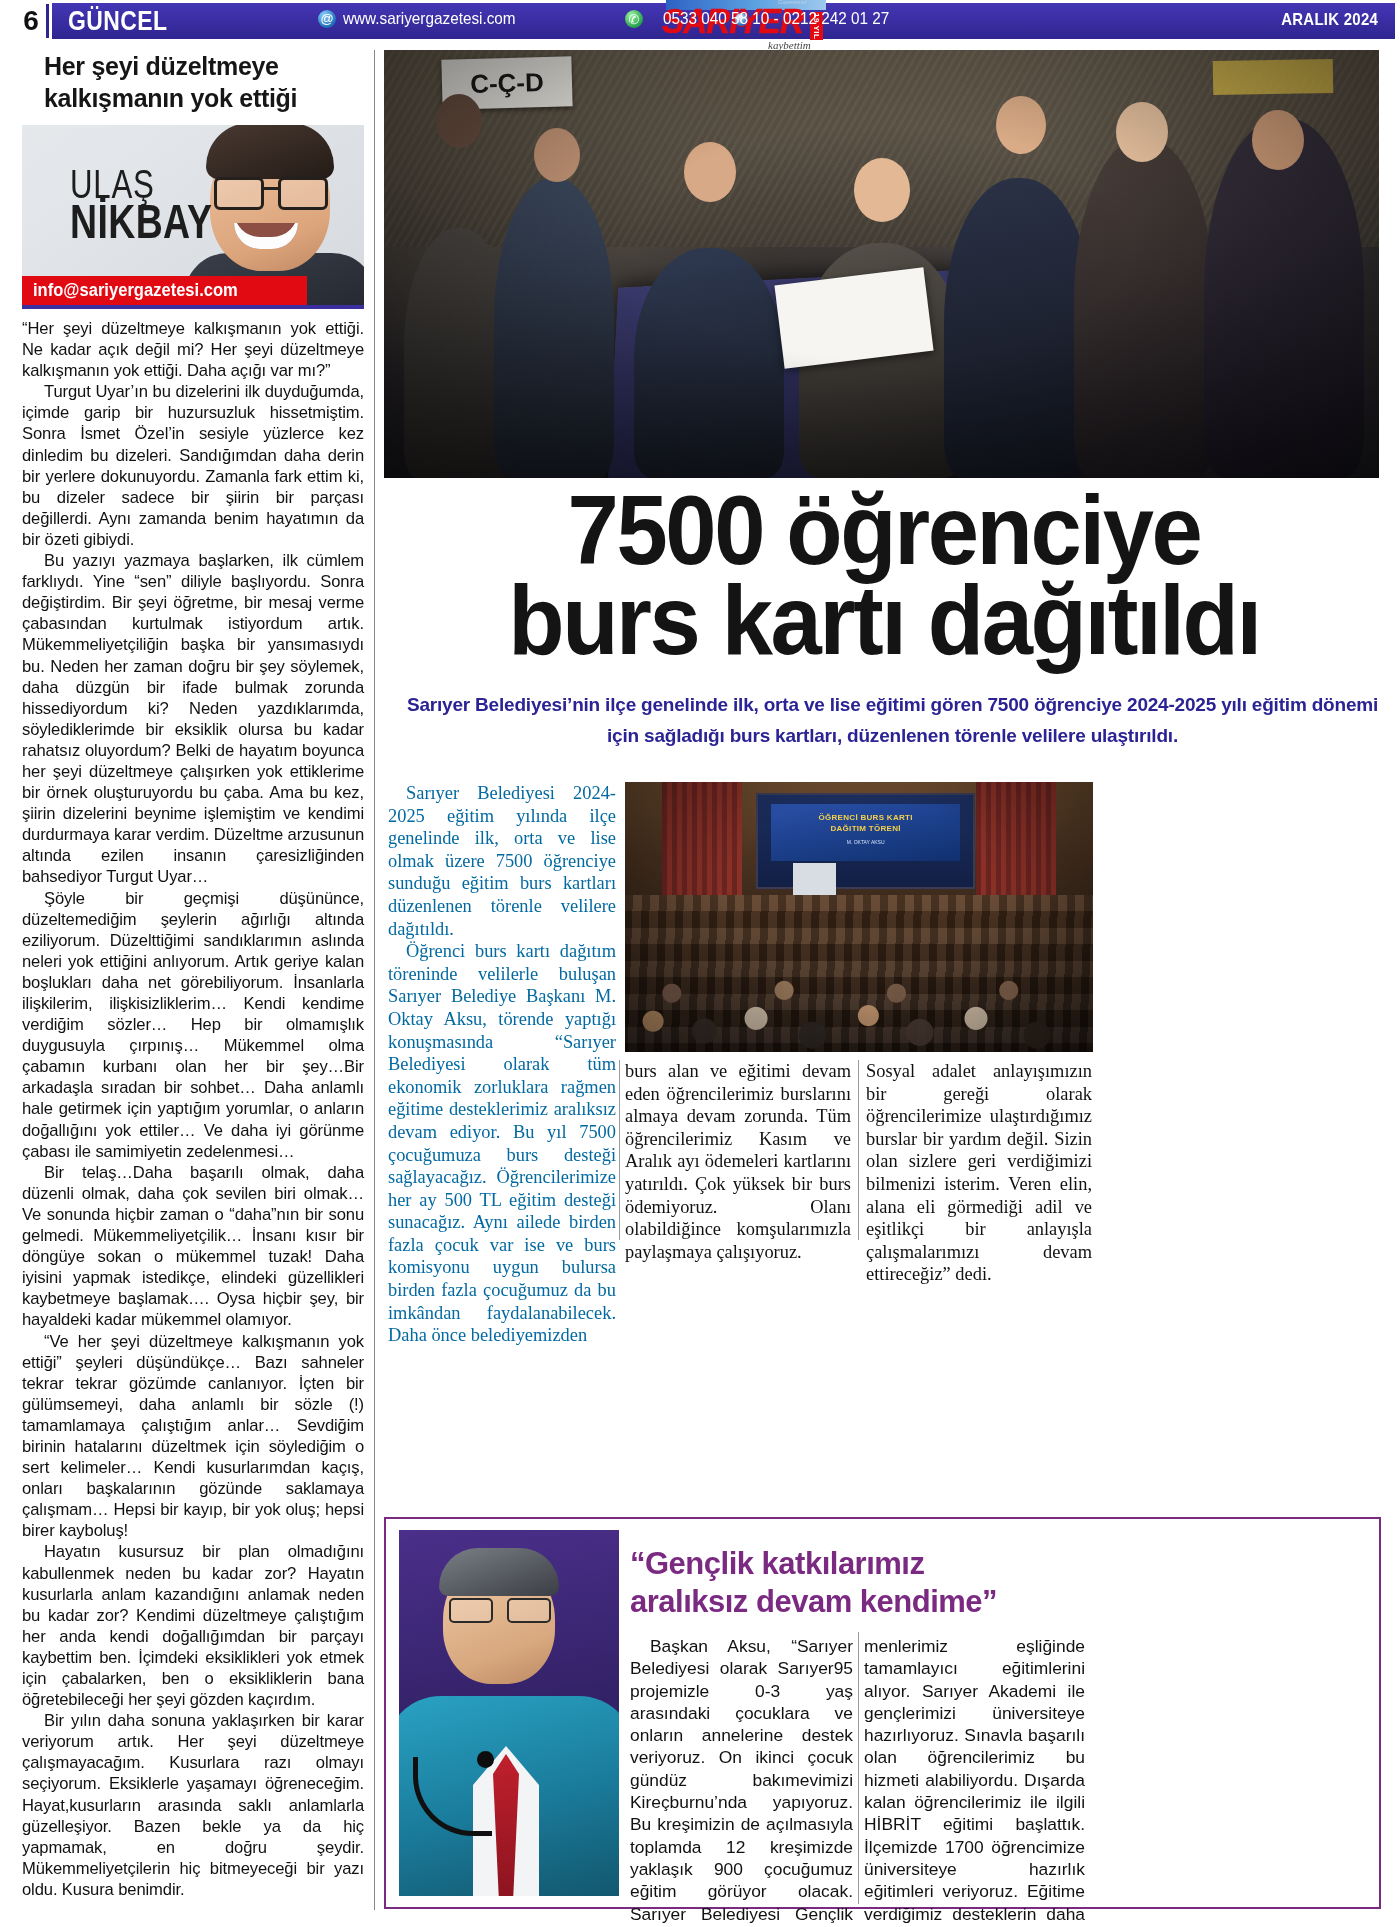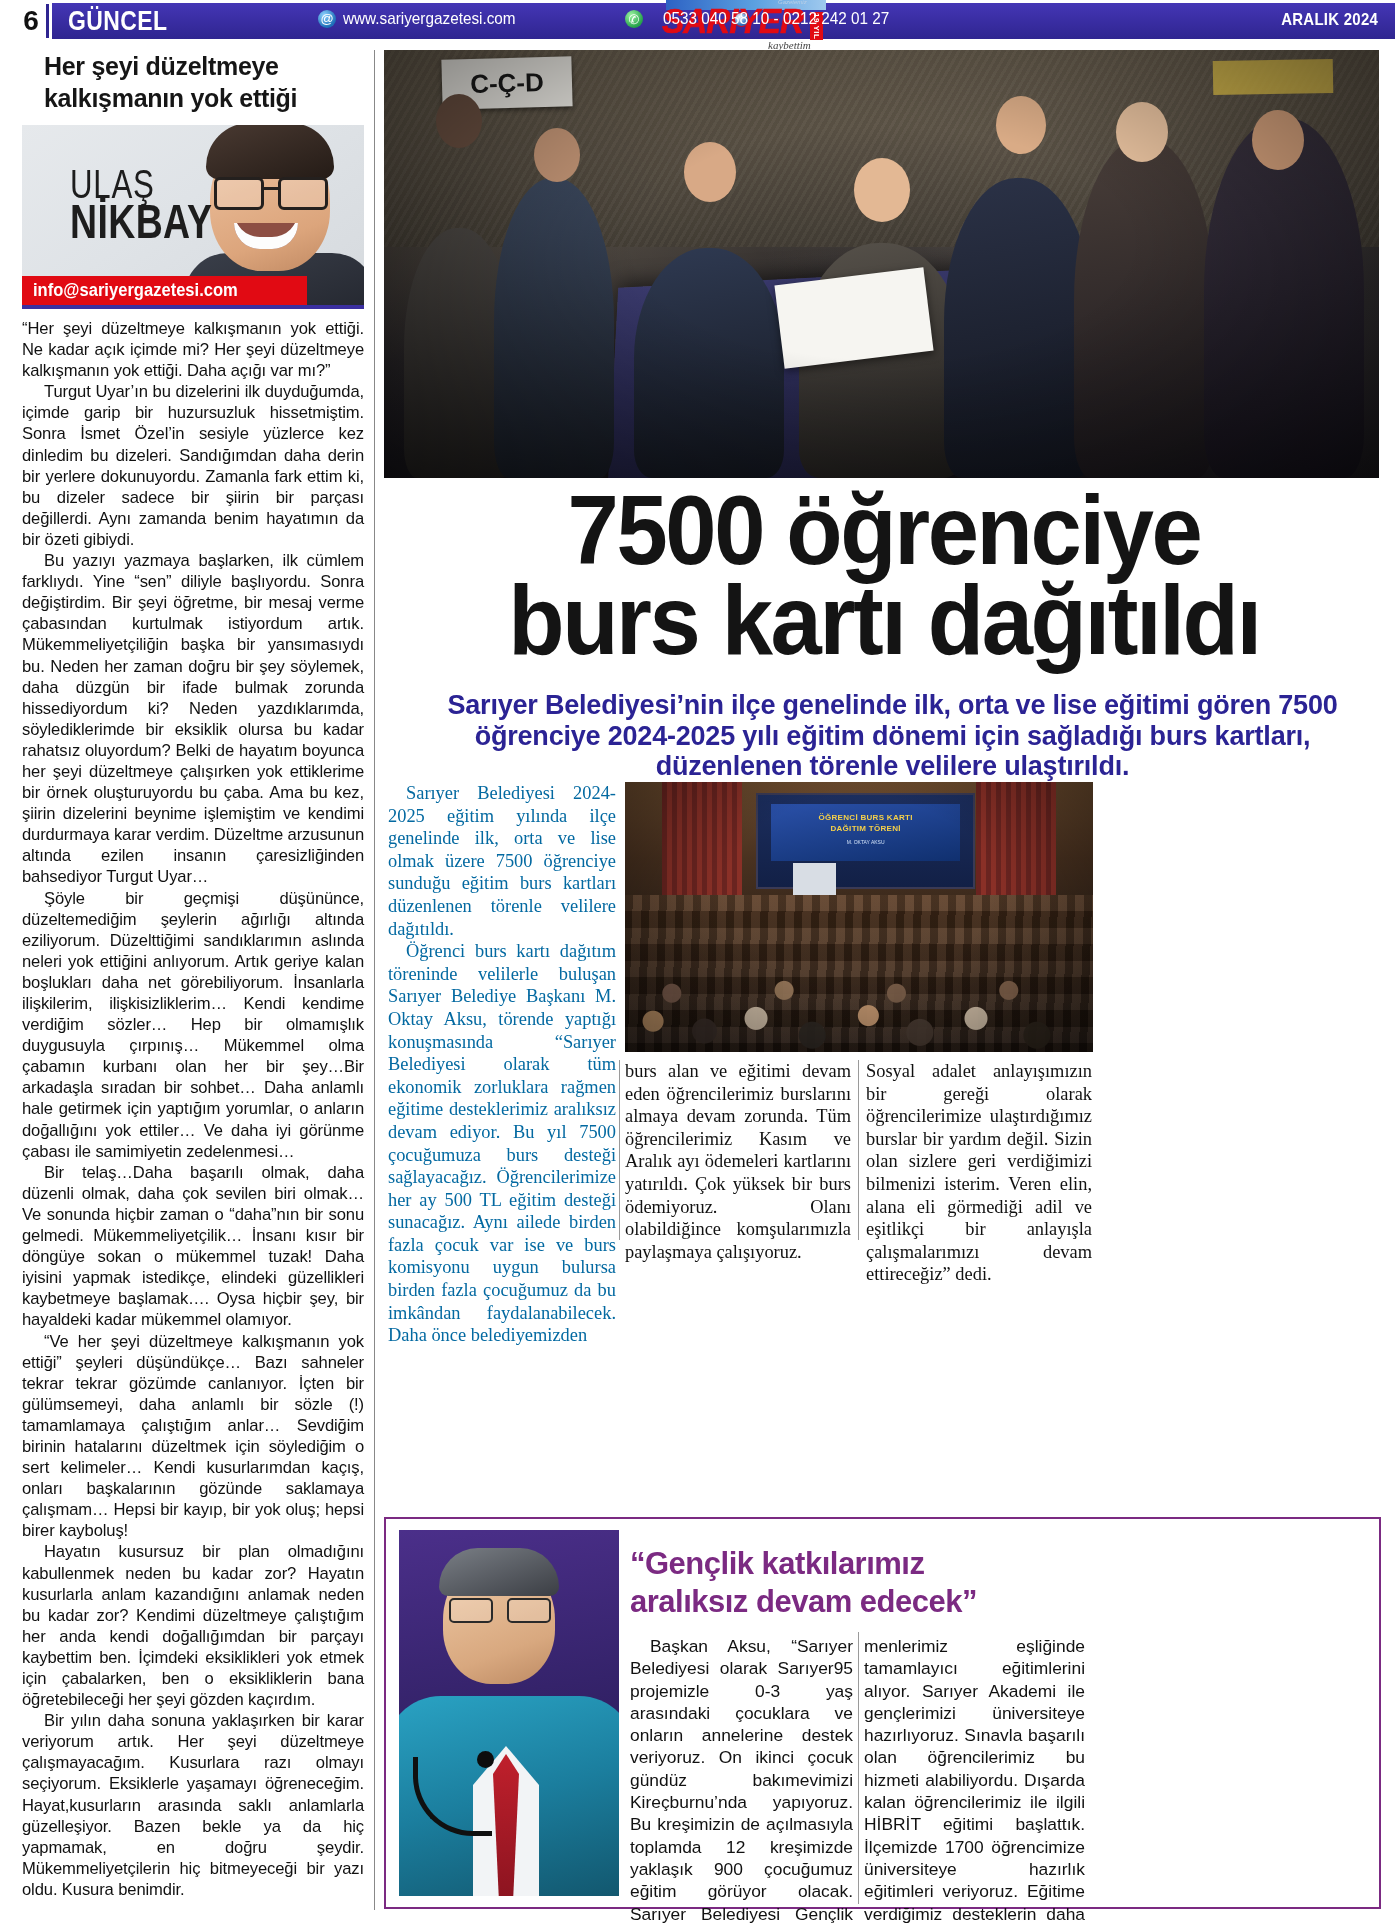--- a/index.html
+++ b/index.html
@@ -422,21 +422,21 @@
     transform: scaleX(0.94);
     transform-origin: center top;
   }
   .headline .l2 { display: block; }
 
   .subhead {
     position: absolute;
     left: 400px; top: 690px;
     width: 985px;
     text-align: center;
-    font-size: 27px;
+    font-size: 19px;
     line-height: 30.5px;
     font-weight: bold;
     color: #2b2394;
     letter-spacing: -0.2px;
   }
 
   
   .mid-col-1 {
     position: absolute;
     left: 388px; top: 782px;
@@ -737,21 +737,21 @@
       <span class="last">NİKBAY</span>
     </div>
   </div>
 
   <div class="op-mail">
     <span>info@sariyergazetesi.com</span>
   </div>
   <div class="op-underline"></div>
 
   <div class="op-body">
-    <p class="noind">“Her şeyi düzeltmeye kalkışmanın yok ettiği. Ne kadar açık içimde mi? Her şeyi düzeltmeye kalkışmanın yok ettiği. Daha açığı var mı?”</p>
+    <p class="noind">“Her şeyi düzeltmeye kalkışmanın yok ettiği. Ne kadar açık değil mi? Her şeyi düzeltmeye kalkışmanın yok ettiği. Daha açığı var mı?”</p>
     <p>Turgut Uyar’ın bu dizelerini ilk duyduğumda, içimde garip bir huzursuzluk hissetmiştim. Sonra İsmet Özel’in sesiyle yüzlerce kez dinledim bu dizeleri. Sandığımdan daha derin bir yerlere dokunuyordu. Zamanla fark ettim ki, bu dizeler sadece bir şiirin bir parçası değillerdi. Aynı zamanda benim hayatımın da bir özeti gibiydi.</p>
     <p>Bu yazıyı yazmaya başlarken, ilk cümlem farklıydı. Yine “sen” diliyle başlıyordu. Sonra değiştirdim. Bir şeyi öğretme, bir mesaj verme çabasından kurtulmak istiyordum artık. Mükemmeliyetçiliğin başka bir yansımasıydı bu. Neden her zaman doğru bir şey söylemek, daha düzgün bir ifade bulmak zorunda hissediyordum ki? Neden yazdıklarımda, söylediklerimde bir eksiklik olursa bu kadar rahatsız oluyordum? Belki de hayatım boyunca her şeyi düzeltmeye çalışırken yok ettiklerime bir örnek oluşturuyordu bu çaba. Ama bu kez, şiirin dizelerini beynime işlemiştim ve kendimi durdurmaya karar verdim. Düzeltme arzusunun altında ezilen insanın çaresizliğinden bahsediyor Turgut Uyar…</p>
     <p>Şöyle bir geçmişi düşününce, düzeltemediğim şeylerin ağırlığı altında eziliyorum. Düzelttiğimi sandıklarımın aslında neleri yok ettiğini anlıyorum. Artık geriye kalan boşlukları daha net görebiliyorum. İnsanlarla ilişkilerim, ilişkisizliklerim… Kendi kendime verdiğim sözler… Hep bir olmamışlık duygusuyla çırpınış… Mükemmel olma çabamın kurbanı olan her bir şey…Bir arkadaşla sıradan bir sohbet… Daha anlamlı hale getirmek için yaptığım yorumlar, o anların doğallığını yok ettiler… Ve daha iyi görünme çabası ile samimiyetin zedelenmesi…</p>
     <p>Bir telaş…Daha başarılı olmak, daha düzenli olmak, daha çok sevilen biri olmak… Ve sonunda hiçbir zaman o “daha”nın bir sonu gelmedi. Mükemmeliyetçilik… İnsanı kısır bir döngüye sokan o mükemmel tuzak! Daha iyisini yapmak istedikçe, elindeki güzellikleri kaybetmeye başlamak…. Oysa hiçbir şey, bir hayaldeki kadar mükemmel olamıyor.</p>
     <p>“Ve her şeyi düzeltmeye kalkışmanın yok ettiği” şeyleri düşündükçe… Bazı sahneler tekrar tekrar gözümde canlanıyor. İçten bir gülümsemeyi, daha anlamlı bir sözle (!) tamamlamaya çalıştığım anlar… Sevdiğim birinin hatalarını düzeltmek için söylediğim o sert kelimeler… Kendi kusurlarımdan kaçış, onları başkalarının gözünde saklamaya çalışmam… Hepsi bir kayıp, bir yok oluş; hepsi birer kayboluş!</p>
     <p>Hayatın kusursuz bir plan olmadığını kabullenmek neden bu kadar zor? Hayatın kusurlarla anlam kazandığını anlamak neden bu kadar zor? Kendimi düzeltmeye çalıştığım her anda kendi doğallığımdan bir parçayı kaybettim ben. İçimdeki eksiklikleri yok etmek için çabalarken, ben o eksikliklerin bana öğretebileceği her şeyi gözden kaçırdım.</p>
     <p>Bir yılın daha sonuna yaklaşırken bir karar veriyorum artık. Her şeyi düzeltmeye çalışmayacağım. Kusurlara razı olmayı seçiyorum. Eksiklerle yaşamayı öğreneceğim. Hayat,kusurların arasında saklı anlamlarla güzelleşiyor. Bazen bekle ya da hiç yapmamak, en doğru şeydir. Mükemmeliyetçilerin hiç bitmeyeceği bir yazı oldu. Kusura benimdir.</p>
   </div>
 </div>
 
@@ -833,21 +833,21 @@
     <span class="lens l"></span>
     <span class="lens r"></span>
   </div>
   <div class="bbp-mic"></div>
   <div class="bbp-micbulb"></div>
 </div>
 
 <div class="bb-quote">
   <span>“Gençlik katkılarımız</span>
   <br>
-  <span>aralıksız devam edecek”</span>
+  <span>aralıksız devam kendime”</span>
 </div>
 
 <div class="bb-vrule"></div>
 
 <div class="bb-col-1">
   <p class="ind">Başkan Aksu, “Sarıyer Belediyesi olarak Sarıyer95 projemizle 0-3 yaş arasındaki çocuklara ve onların annelerine destek veriyoruz. On ikinci çocuk gündüz bakımevimizi Kireçburnu’nda yapıyoruz. Bu kreşimizin de açılmasıyla toplamda 12 kreşimizde yaklaşık 900 çocuğumuz eğitim görüyor olacak. Sarıyer Belediyesi Gençlik Merkezlerimizde okuldan sonra derslerinde eksik kalan öğrencilerimiz, uzman eğit-</p>
 </div>
 <div class="bb-col-2">
   <p>menlerimiz eşliğinde tamamlayıcı eğitimlerini alıyor. Sarıyer Akademi ile gençlerimizi üniversiteye hazırlıyoruz. Sınavla başarılı olan öğrencilerimiz bu hizmeti alabiliyordu. Dışarda kalan öğrencilerimiz ile ilgili HİBRİT eğitimi başlattık. İlçemizde 1700 öğrencimize üniversiteye hazırlık eğitimleri veriyoruz. Eğitime verdiğimiz desteklerin daha da büyümesi dileğiyle hepinizi saygıyla, sevgiyle selamlıyorum” dedi.</p>
 </div>

